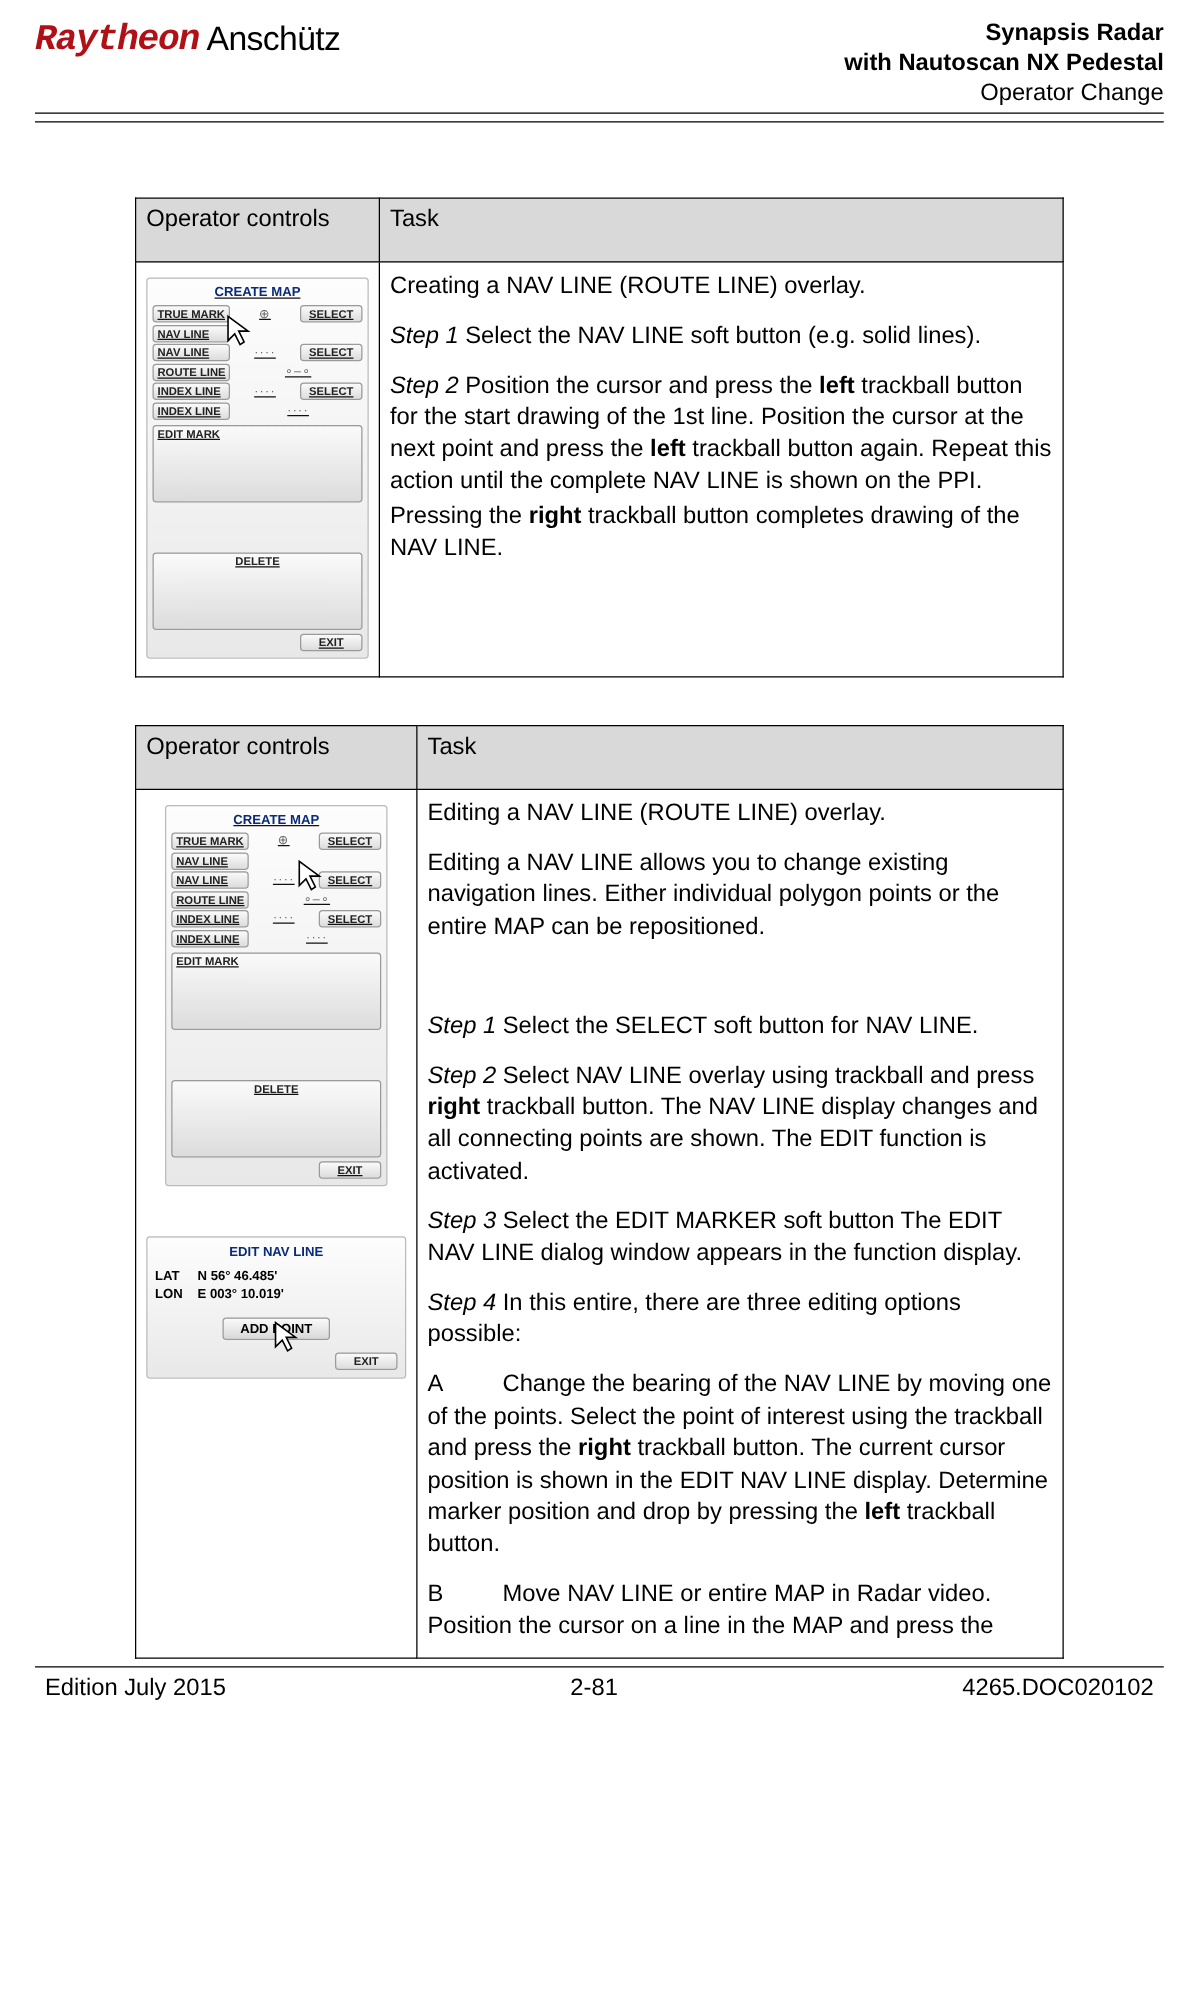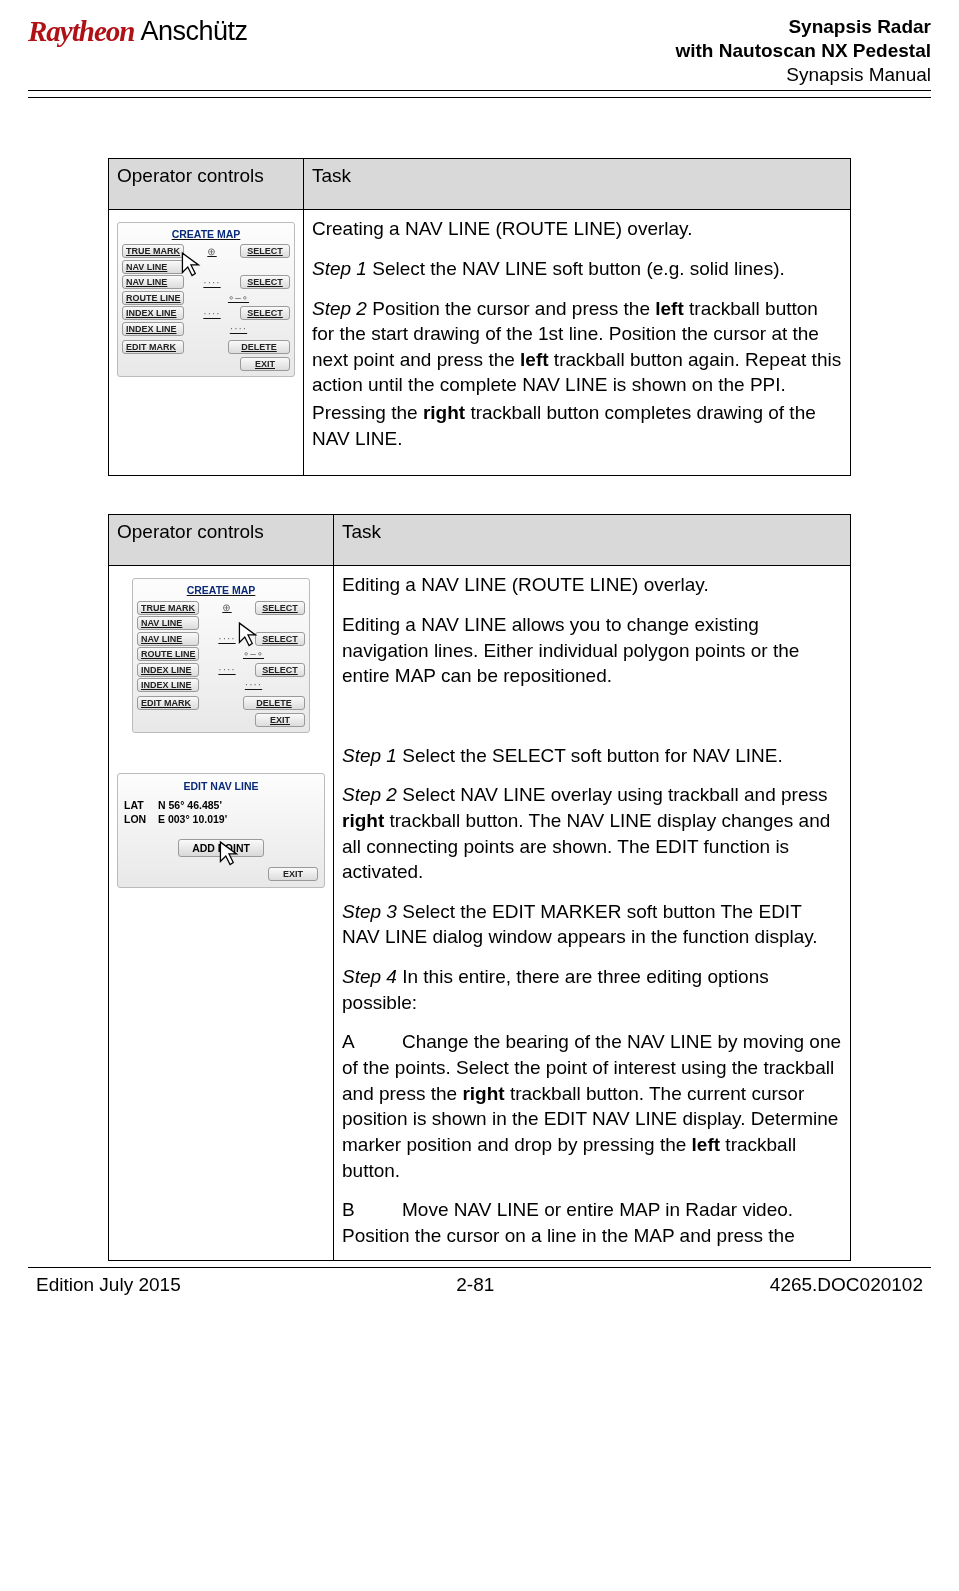--- a/index.html
+++ b/index.html
@@ -18,21 +18,21 @@
   .header-row {
     display: flex;
     justify-content: space-between;
     align-items: flex-start;
     border-bottom: 1.5px solid #000;
     padding-bottom: 4px;
     margin-bottom: 6px;
   }
   .logo-wrap { display:flex; align-items:center; gap:6px; }
   .logo-raytheon {
-    font-family: Liberation Serif, serif;
+    font-family: Liberation Mono, monospace;
     font-weight: 900;
     font-size: 29px;
     color: #b01116;
     letter-spacing: -1px;
     font-style: italic;
   }
   .logo-anschutz {
     font-family: Arial, sans-serif;
     font-size: 27px;
     font-weight: 400;
@@ -131,21 +131,21 @@
     text-align: center;
     font-size: 10px;
     color: #666;
     letter-spacing: 1px;
   }
   .panel-foot {
     display: flex;
     justify-content: flex-end;
     margin-top: 3px;
   }
-  .panel-mid-row { display:flex; gap:20px; margin-top:4px; }
+  .panel-mid-row { display:flex; gap:20px; margin-top:4px;flex-direction:column; }
   .panel-mid-row .pbtn { flex:0 0 62px; }
   .spacer { flex:1; }
 
   
   .arrow-cursor {
     position: absolute;
     width: 26px;
     height: 30px;
   }
   .arrow-cursor svg { width:100%; height:100%; }
@@ -193,21 +193,21 @@
 <div class="page">
 
   <div class="header-row">
     <div class="logo-wrap">
       <span class="logo-raytheon">Raytheon</span>
       <span class="logo-anschutz">Anschütz</span>
     </div>
     <div class="doc-title">
       <div>Synapsis Radar</div>
       <div>with Nautoscan NX Pedestal</div>
-      <div class="sub">Synapsis Manual</div>
+      <div class="sub">Operator Change</div>
     </div>
   </div>
   <hr class="sep">
 
   <div class="content">
 
     <table class="op-table">
       <tbody>
           <tr>
         <th class="col-left">Operator controls</th>

